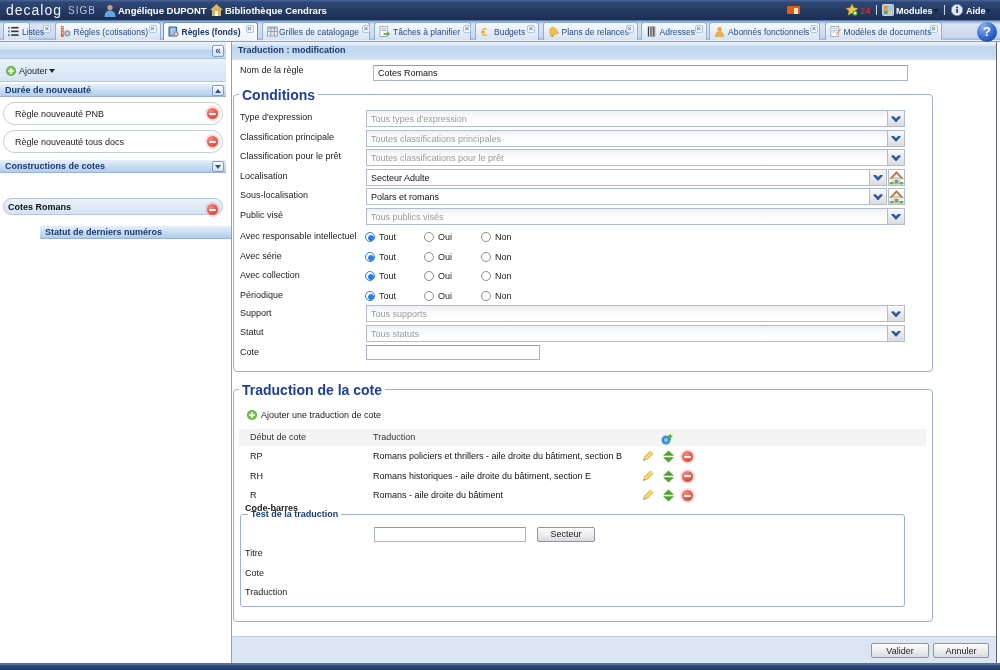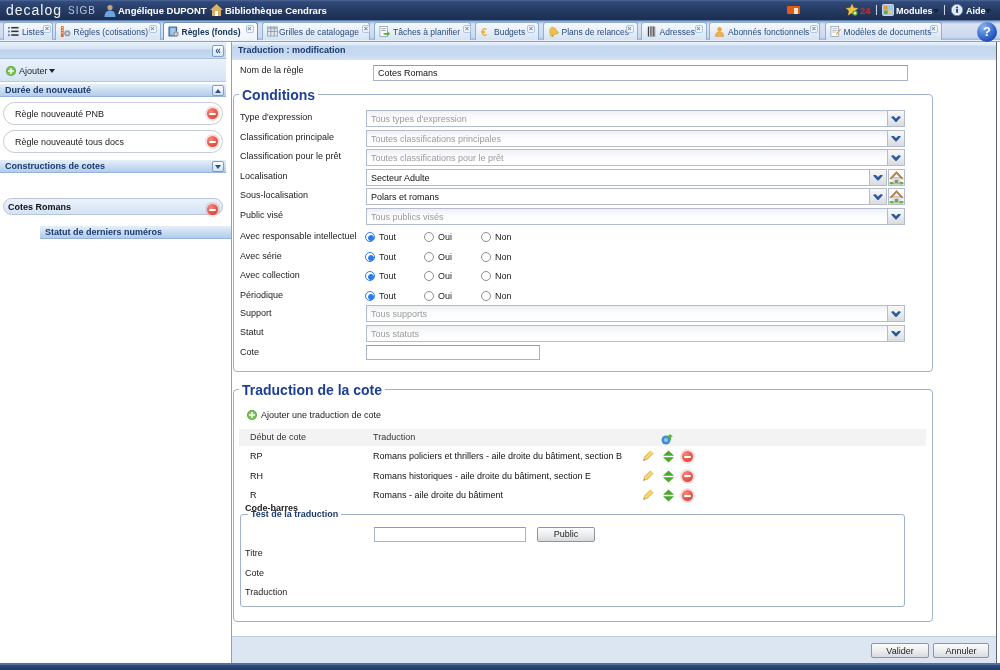--- a/index.html
+++ b/index.html
@@ -108,21 +108,21 @@
     <circle cx="6" cy="6" r="5.7" fill="none" stroke="#6b88b4" stroke-width="1"></circle>
     <circle cx="6" cy="6" r="4.4" fill="none" stroke="#fbfdff" stroke-width="0.8"></circle>
     <rect x="5.2" y="4.8" width="1.7" height="4" fill="#1c3866"></rect>
     <rect x="5.2" y="2.6" width="1.7" height="1.5" fill="#1c3866"></rect>
   </svg>
 <div class="abs tb-txt" style="left:966px;font-size:9px;top:5.5px;">Aide</div>
 <div class="abs" style="left:985px;top:9px;width:0;height:0;border-left:3px solid transparent;border-right:3px solid transparent;border-top:4px solid #16223c;"></div>
 
 <div id="tabbar" class="abs"></div>
 
-<div class="tab" style="left:3px;width:50px;">
+<div class="tab" style="left:3px;width:27px;">
   <svg class="ticon" viewBox="0 0 12 12">
       <rect x="0" y="1" width="2" height="2" fill="#4f84c8"></rect>
       <rect x="0" y="5" width="2" height="2" fill="#4f84c8"></rect>
       <rect x="0" y="9" width="2" height="2" fill="#4f84c8"></rect>
       <rect x="3.5" y="1" width="8" height="1.7" fill="#333"></rect>
       <rect x="3.5" y="5" width="8" height="1.7" fill="#333"></rect>
       <rect x="3.5" y="9" width="8" height="1.7" fill="#333"></rect>
     </svg>
   <span class="tlabel">Listes</span>
     <span class="tx" style="left:39px;">×</span>
@@ -434,21 +434,21 @@
 <svg class="ico" style="left:662px;top:489px" width="13" height="13" viewBox="0 0 13 13">
     <path d="M6.5 0.5 L12 5.8 L1 5.8 Z" fill="#4aa828"></path>
     <path d="M6.5 12.5 L12 7.2 L1 7.2 Z" fill="#4aa828"></path>
   </svg>
 <span class="minus" style="left:682px;top:490px;"></span>
 
 <div class="fs" style="left:240px;top:514px;width:665px;height:93px;border-radius:3px;"></div>
 <div class="fs-leg" style="left:248px;top:509px;font-size:9px;color:#1c3a6e;">Test de la traduction</div>
 <label class="fl" style="left:245px;top:503px;font-weight:bold;">Code-barres</label>
 <div class="ti" style="left:374px;top:527px;width:152px;height:15px;"></div>
-<div class="btn" style="left:537px;top:527px;width:58px;height:15px;line-height:13px;">Public</div>
+<div class="btn" style="left:537px;top:527px;width:58px;height:15px;line-height:13px;">Secteur</div>
 <label class="fl" style="left:245px;top:548px;">Titre</label>
 <label class="fl" style="left:245px;top:567.5px;">Cote</label>
 <label class="fl" style="left:245px;top:587px;">Traduction</label>
 <div id="rightline" class="abs"></div>
 <div id="btm-strip" class="abs"></div>
 <div class="abs btn" style="left:871px;top:643px;width:58px;height:15px;line-height:14px;">Valider</div>
 <div class="abs btn" style="left:933px;top:643px;width:56px;height:15px;line-height:14px;">Annuler</div>
 <div id="btm-line1" class="abs"></div>
 <div id="btm-line2" class="abs"></div>
 

